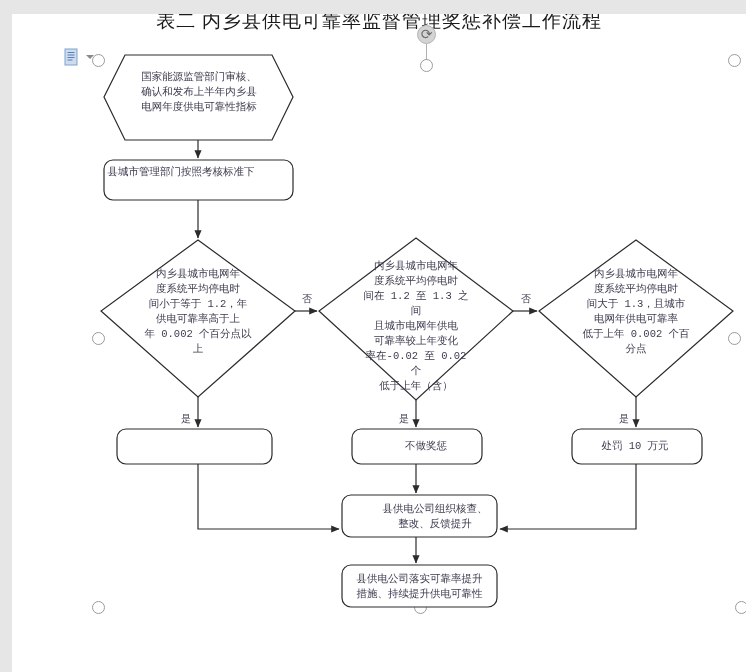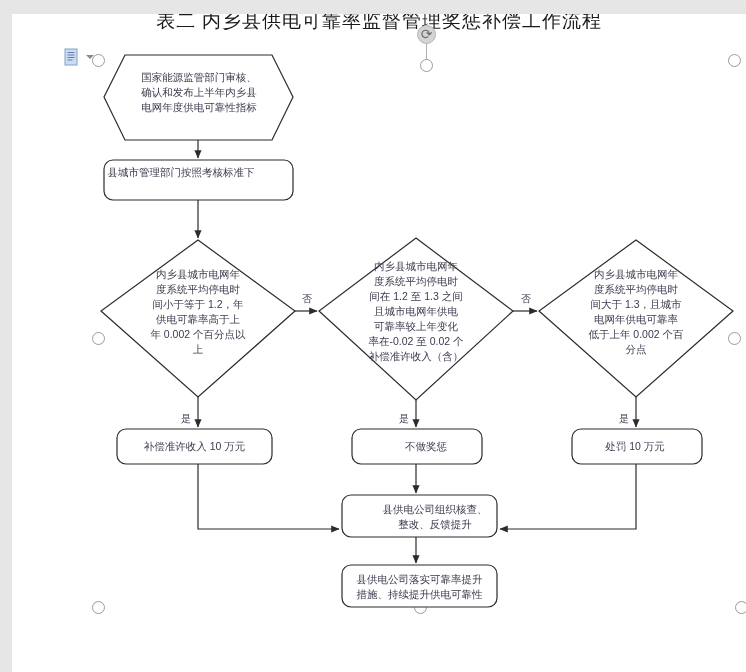--- a/index.html
+++ b/index.html
@@ -81,21 +81,21 @@
 
   
   #chart { position: absolute; left: 0; top: 0; width: 734px; height: 658px; }
 
   .nodetext {
     position: absolute;
     text-align: center;
     color: #3b3b4f;
     font-size: 10.5px;
     line-height: 15px;
-    font-family: Liberation Sans, sans-serif;
+    font-family: Liberation Mono, monospace;
     pointer-events: none;
   }
   .edgelabel {
     position: absolute;
     color: #3b3b4f;
     font-size: 10px;
     font-family: "Liberation Serif", "DejaVu Serif", serif;
     text-align: center;
   }
 </style>
@@ -200,35 +200,32 @@
     <div>上</div>
   </div>
 
   <div class="nodetext" style="left:349px; top:245px; width:110px;">
     <div>内乡县城市电网年</div>
     <div>度系统平均停电时</div>
     <div>间在 1.2 至 1.3 之间</div>
     <div>且城市电网年供电</div>
     <div>可靠率较上年变化</div>
     <div>率在-0.02 至 0.02 个</div>
-    <div>补偿准许收入（含）</div>
+    <div>低于上年（含）</div>
   </div>
 
   <div class="nodetext" style="left:569px; top:253px; width:110px;">
     <div>内乡县城市电网年</div>
     <div>度系统平均停电时</div>
     <div>间大于 1.3，且城市</div>
     <div>电网年供电可靠率</div>
     <div>低于上年 0.002 个百</div>
     <div>分点</div>
   </div>
 
-  <div class="nodetext" style="left:105px; top:425px; width:155px;">
-    <div>补偿准许收入 10 万元</div>
-  </div>
 
   <div class="nodetext" style="left:340px; top:425px; width:148px;">
     <div>不做奖惩</div>
   </div>
 
   <div class="nodetext" style="left:560px; top:425px; width:126px;">
     <div>处罚 10 万元</div>
   </div>
 
   <div class="nodetext" style="left:330px; top:488px; width:186px;">

